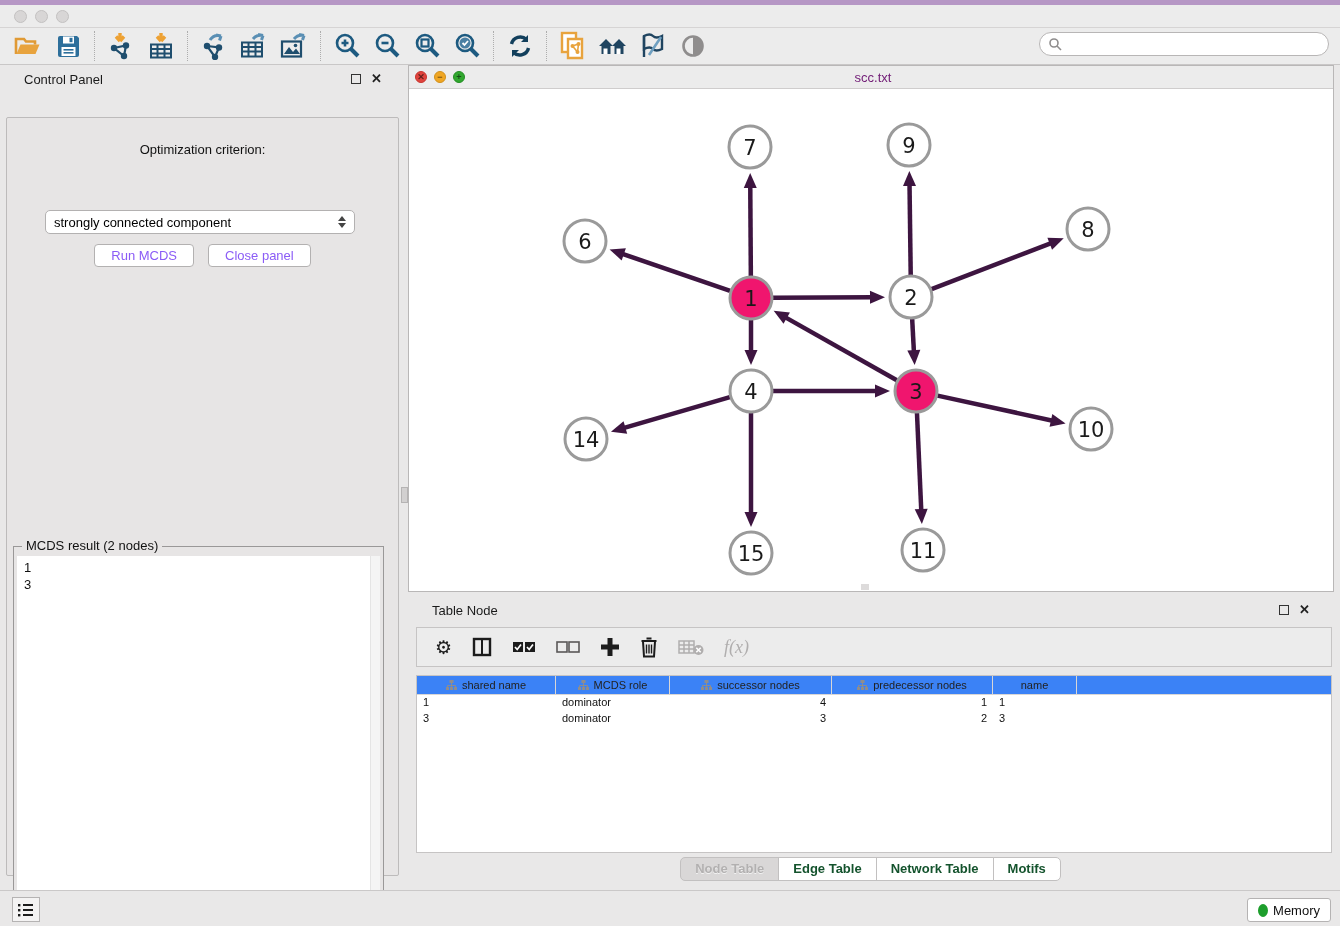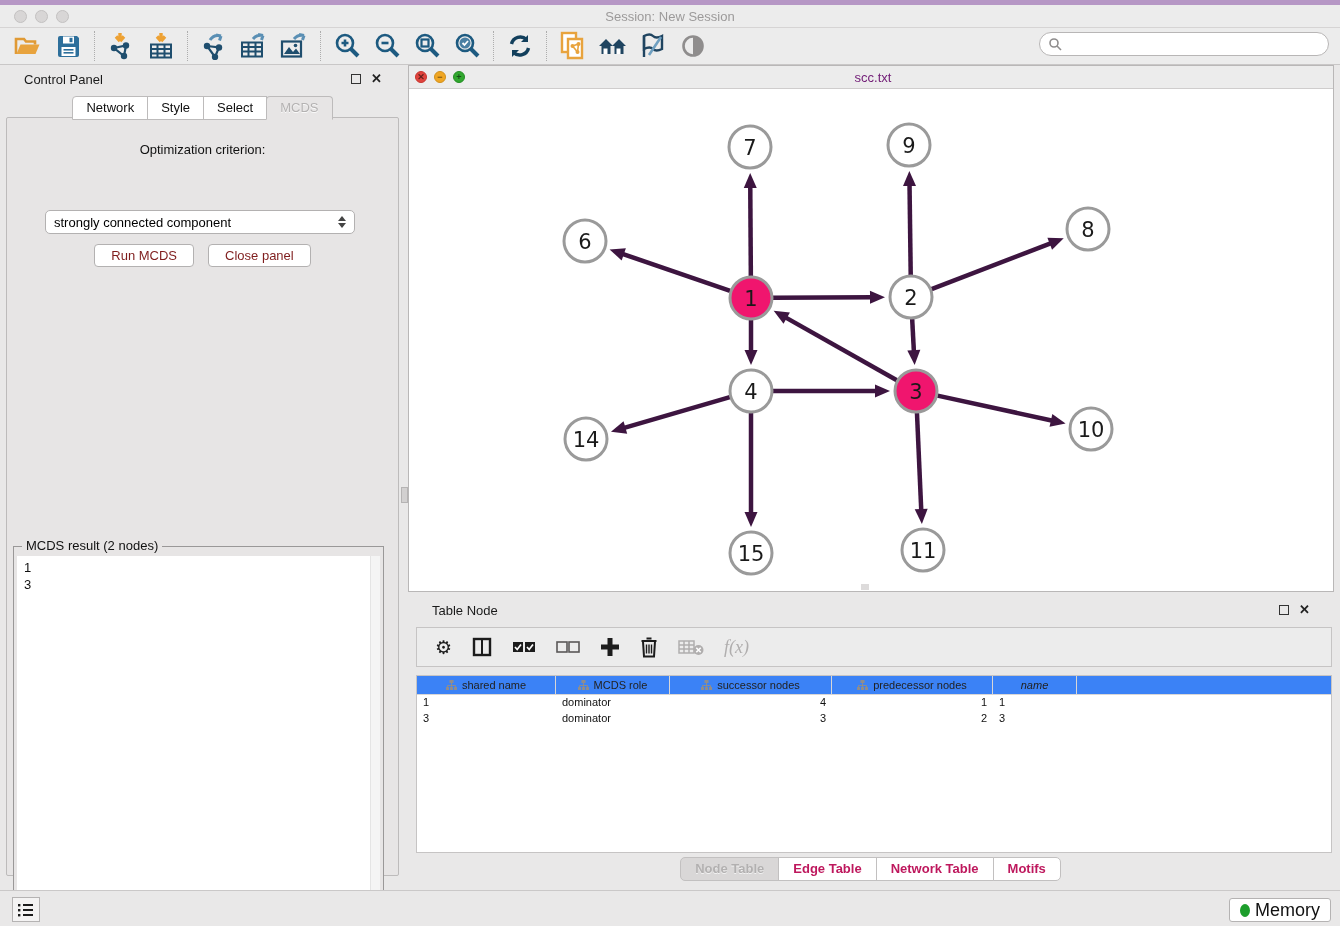--- a/index.html
+++ b/index.html
@@ -32,21 +32,21 @@
   .cp-tab.active { background:#e7e5e5; color:#b4b2b2; text-shadow:0 1px 0 #fafafa; border-radius:4px 4px 0 0; border-bottom-color:#e7e5e5; }
   .cp-body { position:absolute; left:6px; top:52px; width:393px; height:759px; border:1px solid #bdbbbb; border-radius:2px; background:#e7e5e5; }
   .opt-label { text-align:center; margin-top:24px; font-size:13px; color:#111; }
   .dropdown { position:absolute; left:38px; top:92px; width:310px; height:24px; background:#fff; border:1px solid #b3b1b1; border-radius:5px; display:flex; align-items:center; padding:4px 8px; font-size:13px; }
   .dropdown .dd-text { flex:1; }
   .dd-stepper { display:flex; flex-direction:column; align-items:center; gap:2px; }
   .dd-stepper i { display:block; width:0; height:0; border-left:4px solid transparent; border-right:4px solid transparent; }
   .dd-up { border-bottom:5px solid #444; }
   .dd-down { border-top:5px solid #444; }
   .cp-buttons { position:absolute; left:0; top:126px; width:100%; display:flex; justify-content:center; gap:14px; }
-  .mac-btn { background:#fff; border:1px solid #b3b1b1; border-radius:4px; font-size:13px; padding:3px 16px; color:#7f1d1d; cursor:pointer; font-family:inherit; }
+  .mac-btn { background:#fff; border:1px solid #b3b1b1; border-radius:4px; font-size:13px; padding:3px 16px; color:#8b5cf6; cursor:pointer; font-family:inherit; }
   .result-group { position:absolute; left:6px; top:428px; width:371px; height:377px; border:1px solid #9a9898; background:#e7e5e5; }
   .result-legend { position:absolute; left:8px; top:-9px; background:#e7e5e5; font-size:13px; padding:0 4px; color:#111; }
   .result-area { position:absolute; left:3px; top:9px; right:3px; bottom:3px; background:#fff; font-size:13px; line-height:17px; padding:3px 0 0 7px; color:#111; }
   .result-scroll { position:absolute; right:0; top:0; bottom:0; width:10px; background:#f4f4f4; border-left:1px solid #e4e4e4; }
 
   
   .net-window { position:absolute; left:408px; top:65px; width:926px; height:527px; background:#fff; border:1px solid #b9b7b7; }
   .net-titlebar { height:23px; background:#ececec; border-bottom:1px solid #cfcdcd; position:relative; }
   .net-lights { position:absolute; left:6px; top:5px; display:flex; gap:7px; }
   .nl { width:12px; height:12px; border-radius:50%; font-size:9px; font-weight:bold; display:flex; align-items:center; justify-content:center; color:rgba(0,0,0,.55); }
@@ -63,43 +63,42 @@
   .tp-toolbar { position:absolute; left:8px; top:31px; width:916px; height:40px; background:#ececec; border:1px solid #c6c4c4; display:flex; align-items:center; gap:20px; padding-left:18px; }
   .tp-btn { background:none; border:none; display:flex; align-items:center; justify-content:center; cursor:pointer; height:30px; }
   .gear-glyph { font-family:"DejaVu Sans", sans-serif; font-size:19px; color:#1c1c1c; line-height:1; }
   .fx-label { font-family:"Liberation Serif", serif; font-style:italic; font-size:18px; color:#b0aeae; }
   .tp-table { position:absolute; left:8px; top:79px; width:916px; height:178px; background:#fff; border:1px solid #c6c4c4; }
   .tp-header { display:flex; height:19px; background:#3b82f6; border-bottom:1px solid #d8d6d6; }
   .th-cell { display:flex; align-items:center; justify-content:center; gap:5px; font-size:11px; color:#222; border-right:1px solid #d8d6d6; position:relative; }
   .tp-row { display:flex; height:16px; font-size:11px; color:#111; }
   .td-cell { padding:1px 6px 0; overflow:hidden; white-space:nowrap; }
   .tp-tabs { position:absolute; left:0; bottom:9px; width:100%; display:flex; justify-content:center; }
-  .tp-tab { font-size:13px; font-weight:bold; padding:3px 14px 4px; background:#fff; border:1px solid #c2c0c0; margin-left:-1px; color:#be185d; }
+  .tp-tab { font-size:13px; font-weight:bold; padding:3px 14px 4px; background:#fff; border:1px solid #c2c0c0; margin-left:-1px; color:#14532d; }
   .tp-tab:first-child { border-radius:5px 0 0 5px; }
   .tp-tab:last-child { border-radius:0 5px 5px 0; }
   .tp-tab.active { background:#d9d7d7; color:#b2b0b0; text-shadow:0 1px 0 #f2f2f2; }
 
   
   .statusbar { position:absolute; left:0; top:890px; width:1340px; height:36px; background:#e9e8e8; border-top:1px solid #cac8c8; }
   .status-left-btn { position:absolute; left:12px; top:6px; width:28px; height:25px; background:#f4f3f3; border:1px solid #b5b3b3; display:flex; align-items:center; justify-content:center; cursor:pointer; }
-  .memory-btn { position:absolute; right:9px; top:7px; height:24px; background:#fff; border:1px solid #b5b3b3; border-radius:3px; display:flex; align-items:center; gap:5px; padding:0 10px; font-size:18px; color:#111; cursor:pointer; }
+  .memory-btn { position:absolute; right:9px; top:7px; height:24px; background:#fff; border:1px solid #b5b3b3; border-radius:3px; display:flex; align-items:center; gap:5px; padding:0 10px; font-size:13px; color:#111; cursor:pointer; }
   .memory-dot { width:10px; height:13px; border-radius:50%; background:#1d9e2c; }
   svg { display:block; }
 </style>
 </head>
 <body>
 
 <div class="desktop-strip"></div>
 <div class="titlebar">
   <div class="traffic">
     <div class="tl"></div>
     <div class="tl"></div>
     <div class="tl"></div>
   </div>
-  <div class="titlebar-title">Session: New Session</div>
 </div>
 
 <div class="toolbar">
   <button class="tbtn">
     <svg width="28" height="24" viewBox="0 0 28 24">
         <path d="M2 20 V5 h8 l2 2.5 h9 v3" fill="none" stroke="#e09a35" stroke-width="2.6"></path>
         <path d="M2.5 20 L6.5 10.5 h19 L21.5 20 Z" fill="#e8a33d"></path>
       </svg>
   </button>
   <button class="tbtn">
@@ -236,26 +235,20 @@
       </svg>
     <input type="text" style="">
   </div>
 </div>
 
 <div class="control-panel">
   <div class="panel-head">
     <div class="panel-title">Control Panel</div>
     <div class="panel-float"></div>
     <div class="panel-close">✕</div>
-  </div>
-  <div class="cp-tabs">
-    <div class="cp-tab">Network</div>
-    <div class="cp-tab">Style</div>
-    <div class="cp-tab">Select</div>
-    <div class="cp-tab active">MCDS</div>
   </div>
   <div class="cp-body">
     <div class="opt-label">Optimization criterion:</div>
     <div class="dropdown">
       <span class="dd-text">strongly connected component</span>
       <span class="dd-stepper">
           <i class="dd-up"></i>
           <i class="dd-down"></i>
         </span>
     </div>
@@ -456,21 +449,21 @@
         <div class="th-cell" style="width: 161px;">
           <svg width="11" height="11" viewBox="0 0 11 11">
             <rect x="3.5" y="0" width="4" height="3" fill="#8f8d8d"></rect>
             <rect x="0" y="7" width="3" height="3" fill="#8f8d8d"></rect>
             <rect x="4" y="7" width="3" height="3" fill="#8f8d8d"></rect>
             <rect x="8" y="7" width="3" height="3" fill="#8f8d8d"></rect>
             <path d="M5.5 3 v2.5 M1.5 7 v-1.5 h8 v1.5 M5.5 5.5 v1.5" stroke="#8f8d8d" stroke-width="1" fill="none"></path>
           </svg>
           <span>predecessor nodes</span>
         </div>
-        <div class="th-cell" style="width: 84px; font-style: italic;">
+        <div class="th-cell" style="width: 84px;">
           <span>name</span>
         </div>
       </div>
     <div id="table-rows">
         <div class="tp-row">
           <div class="td-cell" style="width: 139px; text-align: left;">1</div>
           <div class="td-cell" style="width: 114px; text-align: left;">dominator</div>
           <div class="td-cell" style="width: 162px; text-align: right;">4</div>
           <div class="td-cell" style="width: 161px; text-align: right;">1</div>
           <div class="td-cell" style="width: 84px; text-align: left;">1</div>

